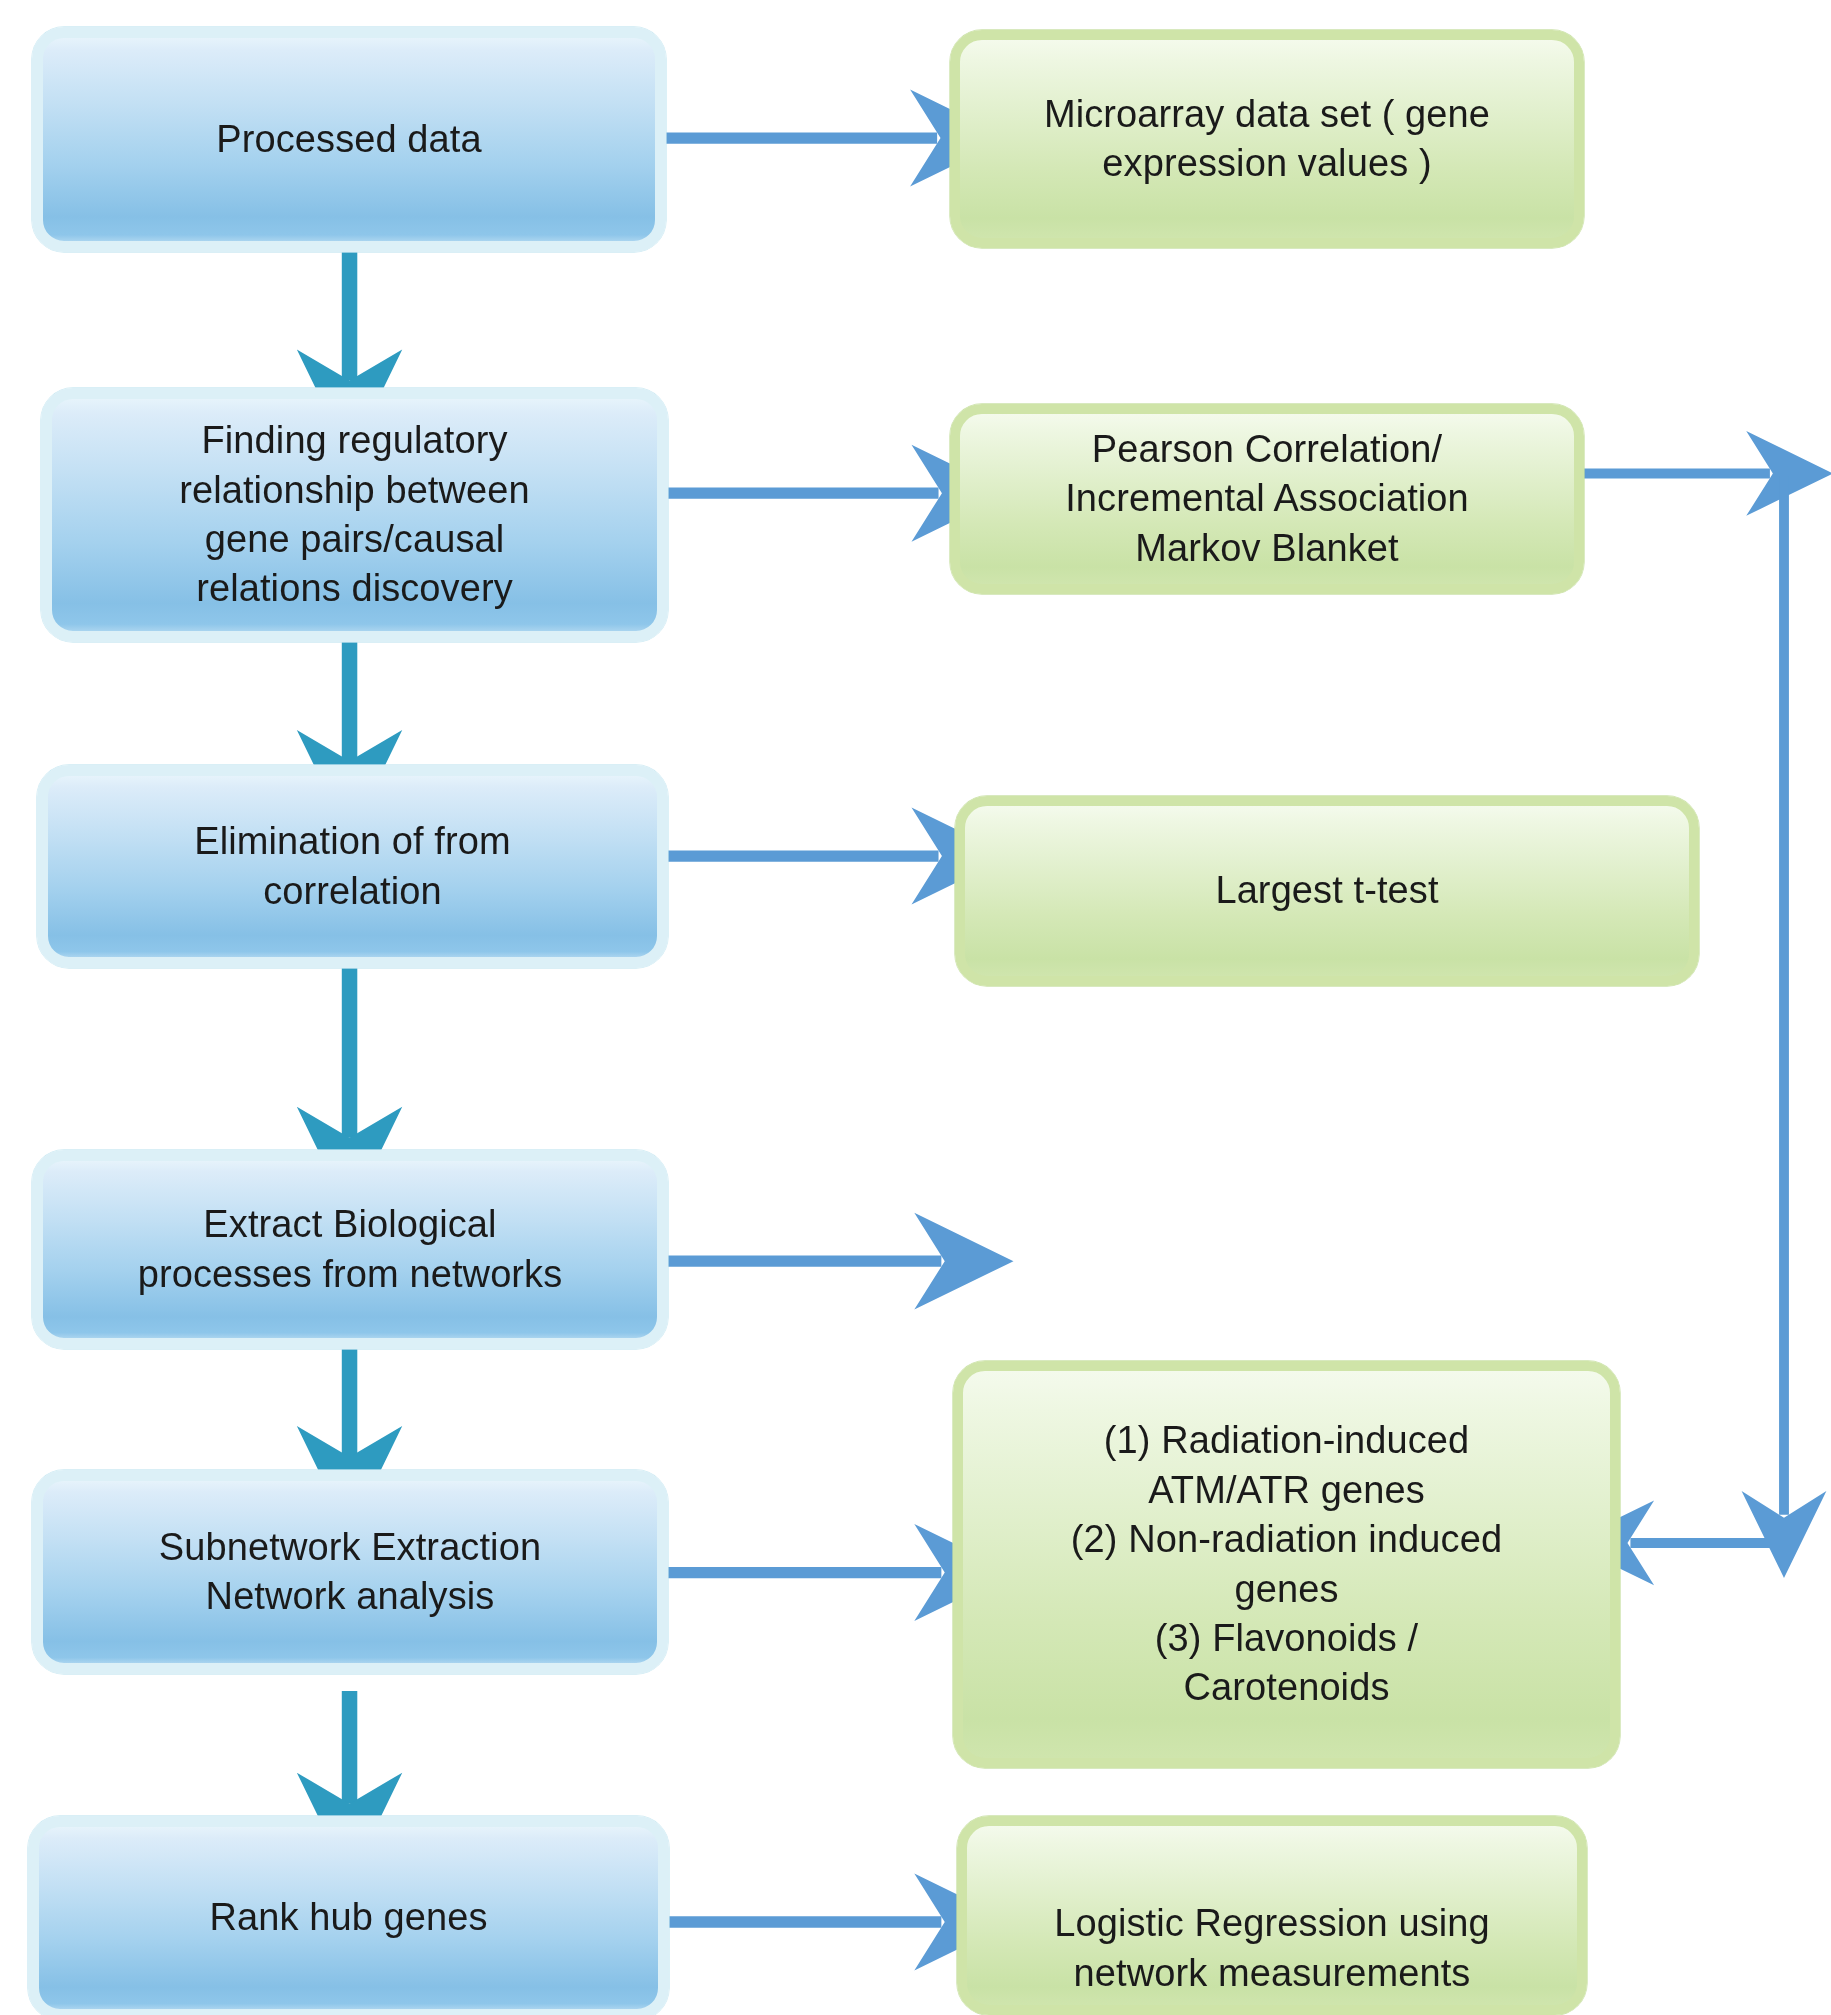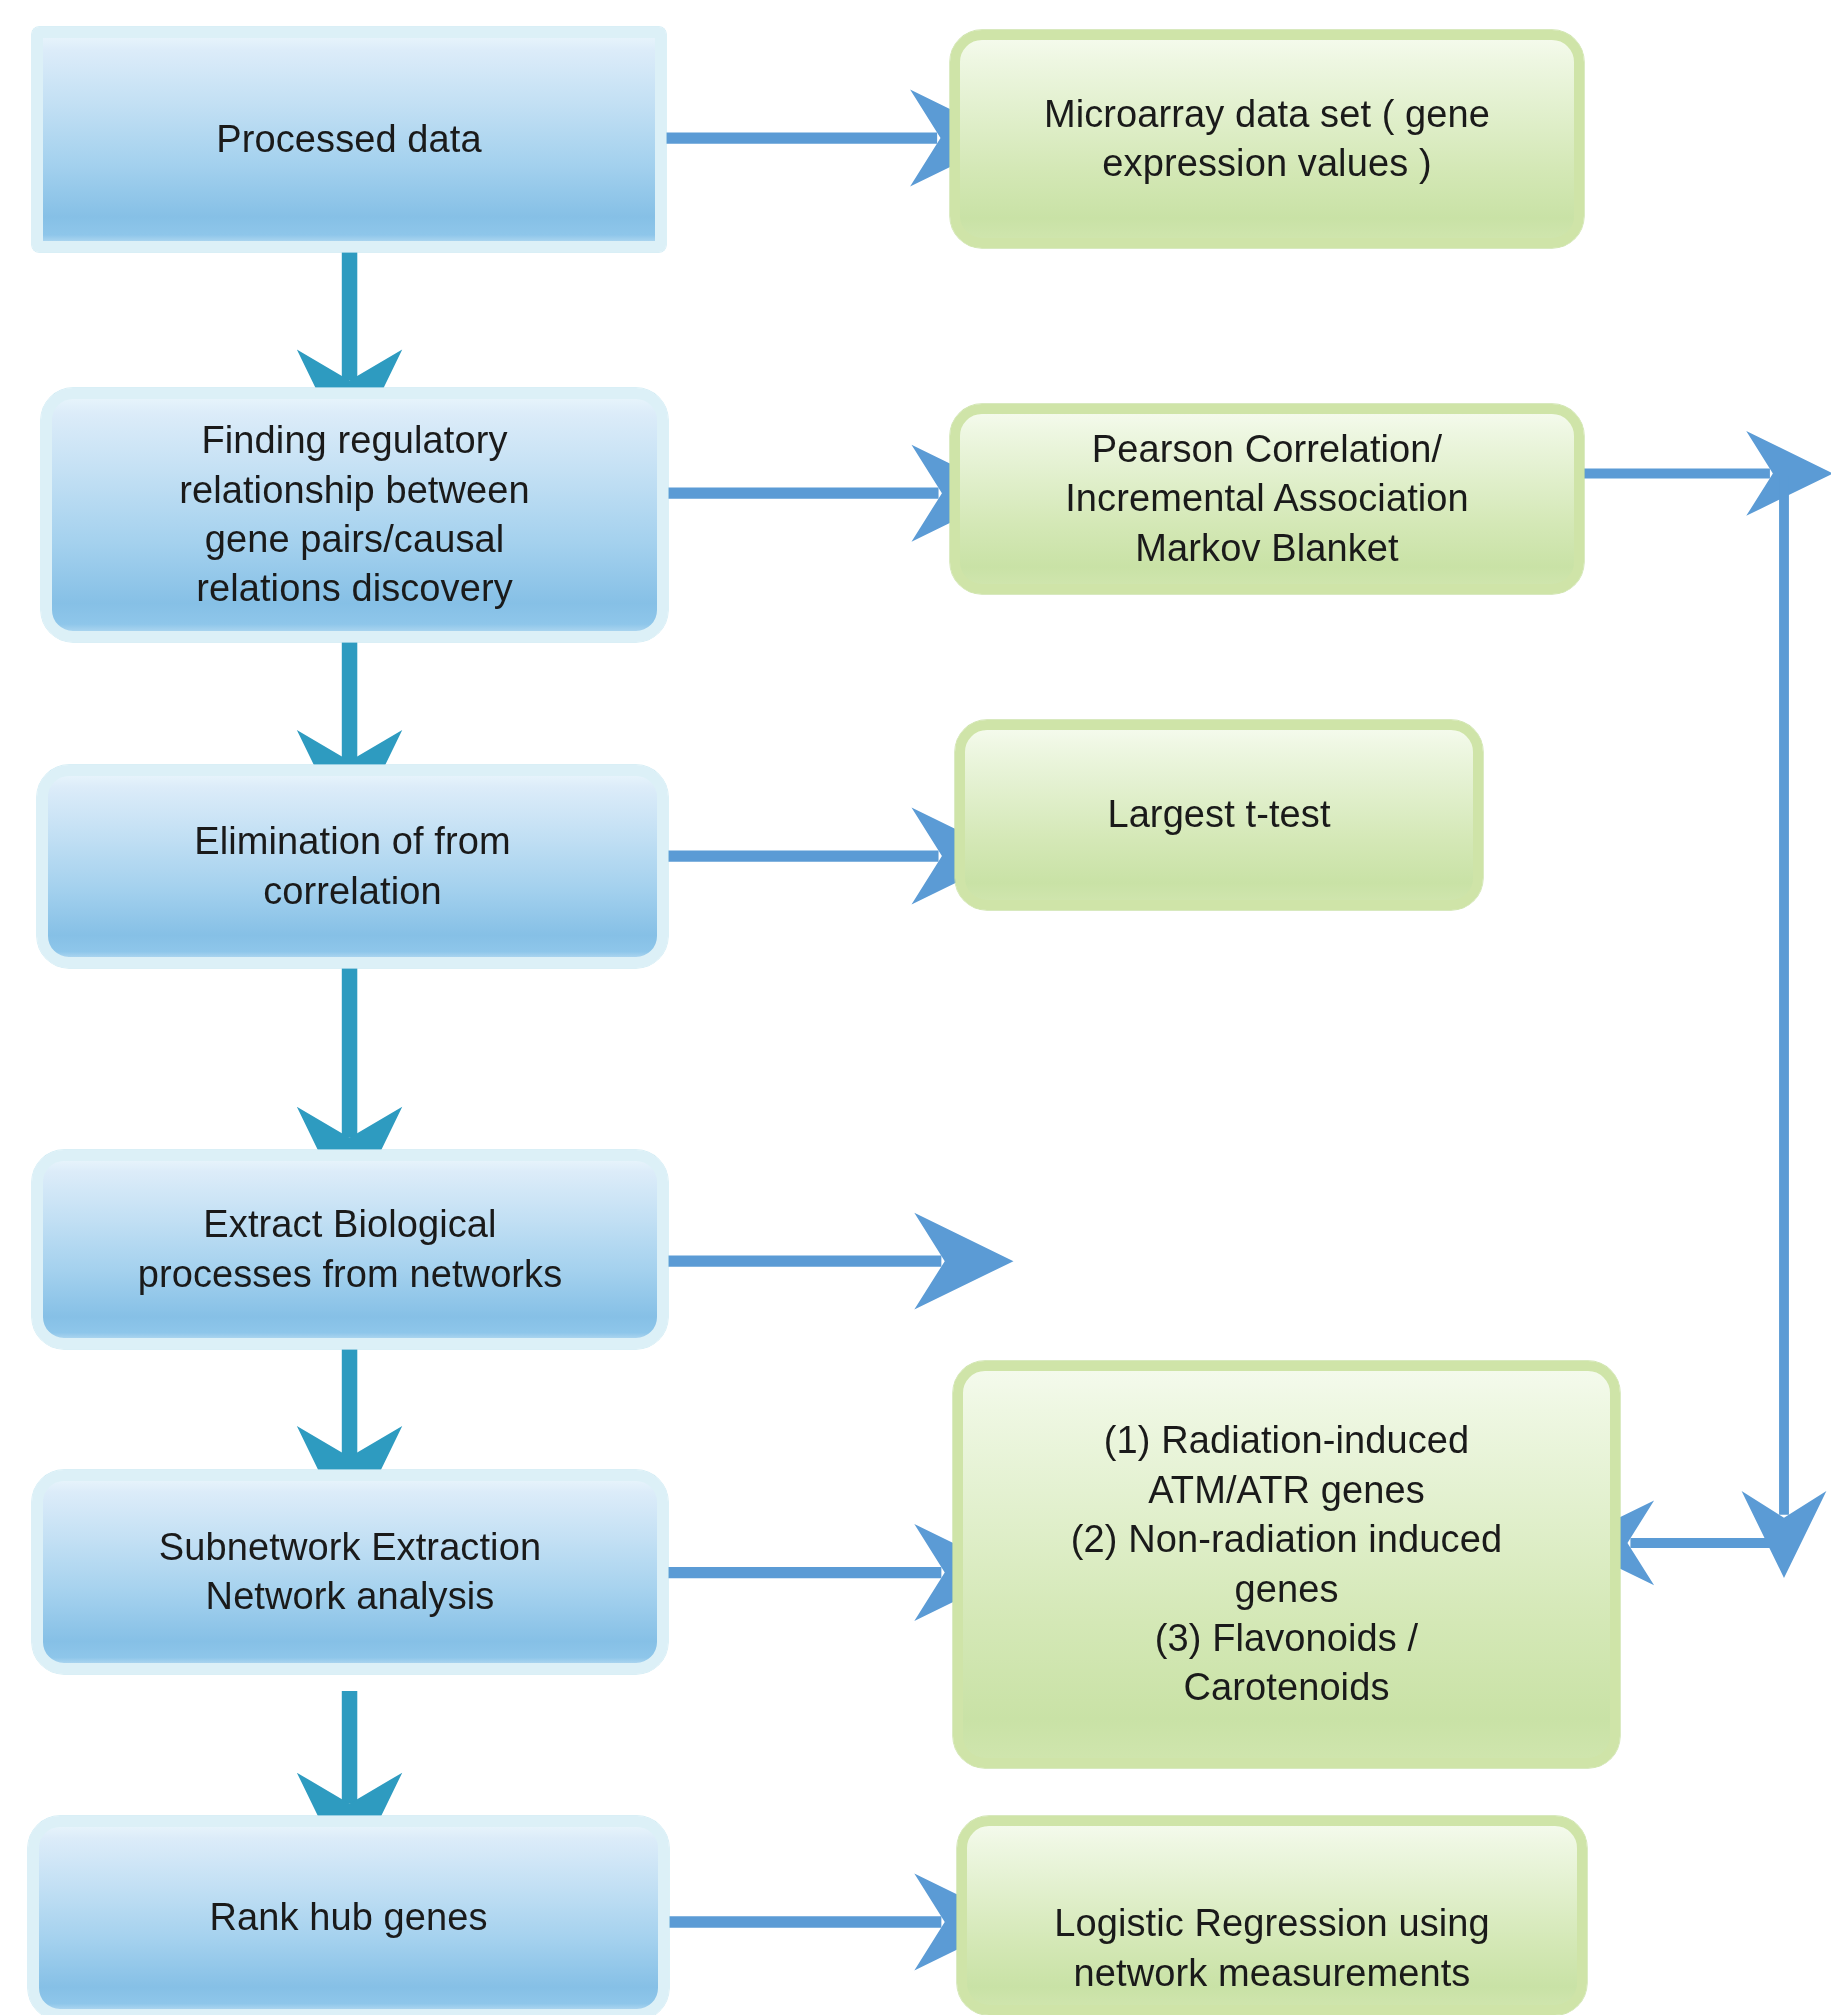--- a/index.html
+++ b/index.html
@@ -106,21 +106,21 @@
 
     <line x1="496" y1="2400" x2="496" y2="2560" stroke="#2e9bc0" stroke-width="22" marker-end="url(#ah-teal)"></line>
 
     <g>
       <line x1="2240" y1="672" x2="2512" y2="672" stroke="#5b9bd5" stroke-width="14" marker-end="url(#ah-blue)"></line>
       <line x1="2532" y1="676" x2="2532" y2="2150" stroke="#5b9bd5" stroke-width="14" marker-end="url(#ah-blue)"></line>
       <line x1="2532" y1="2190" x2="2314" y2="2190" stroke="#5b9bd5" stroke-width="14" marker-end="url(#ah-blue)"></line>
     </g>
   </svg>
 
-  <div class="node blue" style="left:32px; top:27px; width:634px; height:225px;border-radius:7px;">
+  <div class="node blue" style="left:32px; top:27px; width:634px; height:225px;">
     <span class="label">Processed  data</span>
   </div>
 
   <div class="node blue" style="left:41px; top:388px; width:627px; height:254px;">
     <span class="label">Finding regulatory
 relationship between
 gene pairs/causal
 relations discovery</span>
   </div>
 
@@ -147,21 +147,21 @@
     <span class="label">Microarray data set ( gene
 expression values )</span>
   </div>
 
   <div class="node green" style="left:950px; top:404px; width:634px; height:190px;">
     <span class="label">Pearson Correlation/
 Incremental Association
 Markov Blanket</span>
   </div>
 
-  <div class="node green" style="left:955px; top:720px; width:528px; height:190px;">
+  <div class="node green" style="left:955px; top:796px; width:744px; height:190px;">
     <span class="label">Largest t-test</span>
   </div>
 
 
   <div class="node green" style="left:953px; top:1361px; width:667px; height:407px;">
     <span class="label">(1) Radiation-induced
 ATM/ATR genes
 (2) Non-radiation induced
 genes
 (3) Flavonoids /

